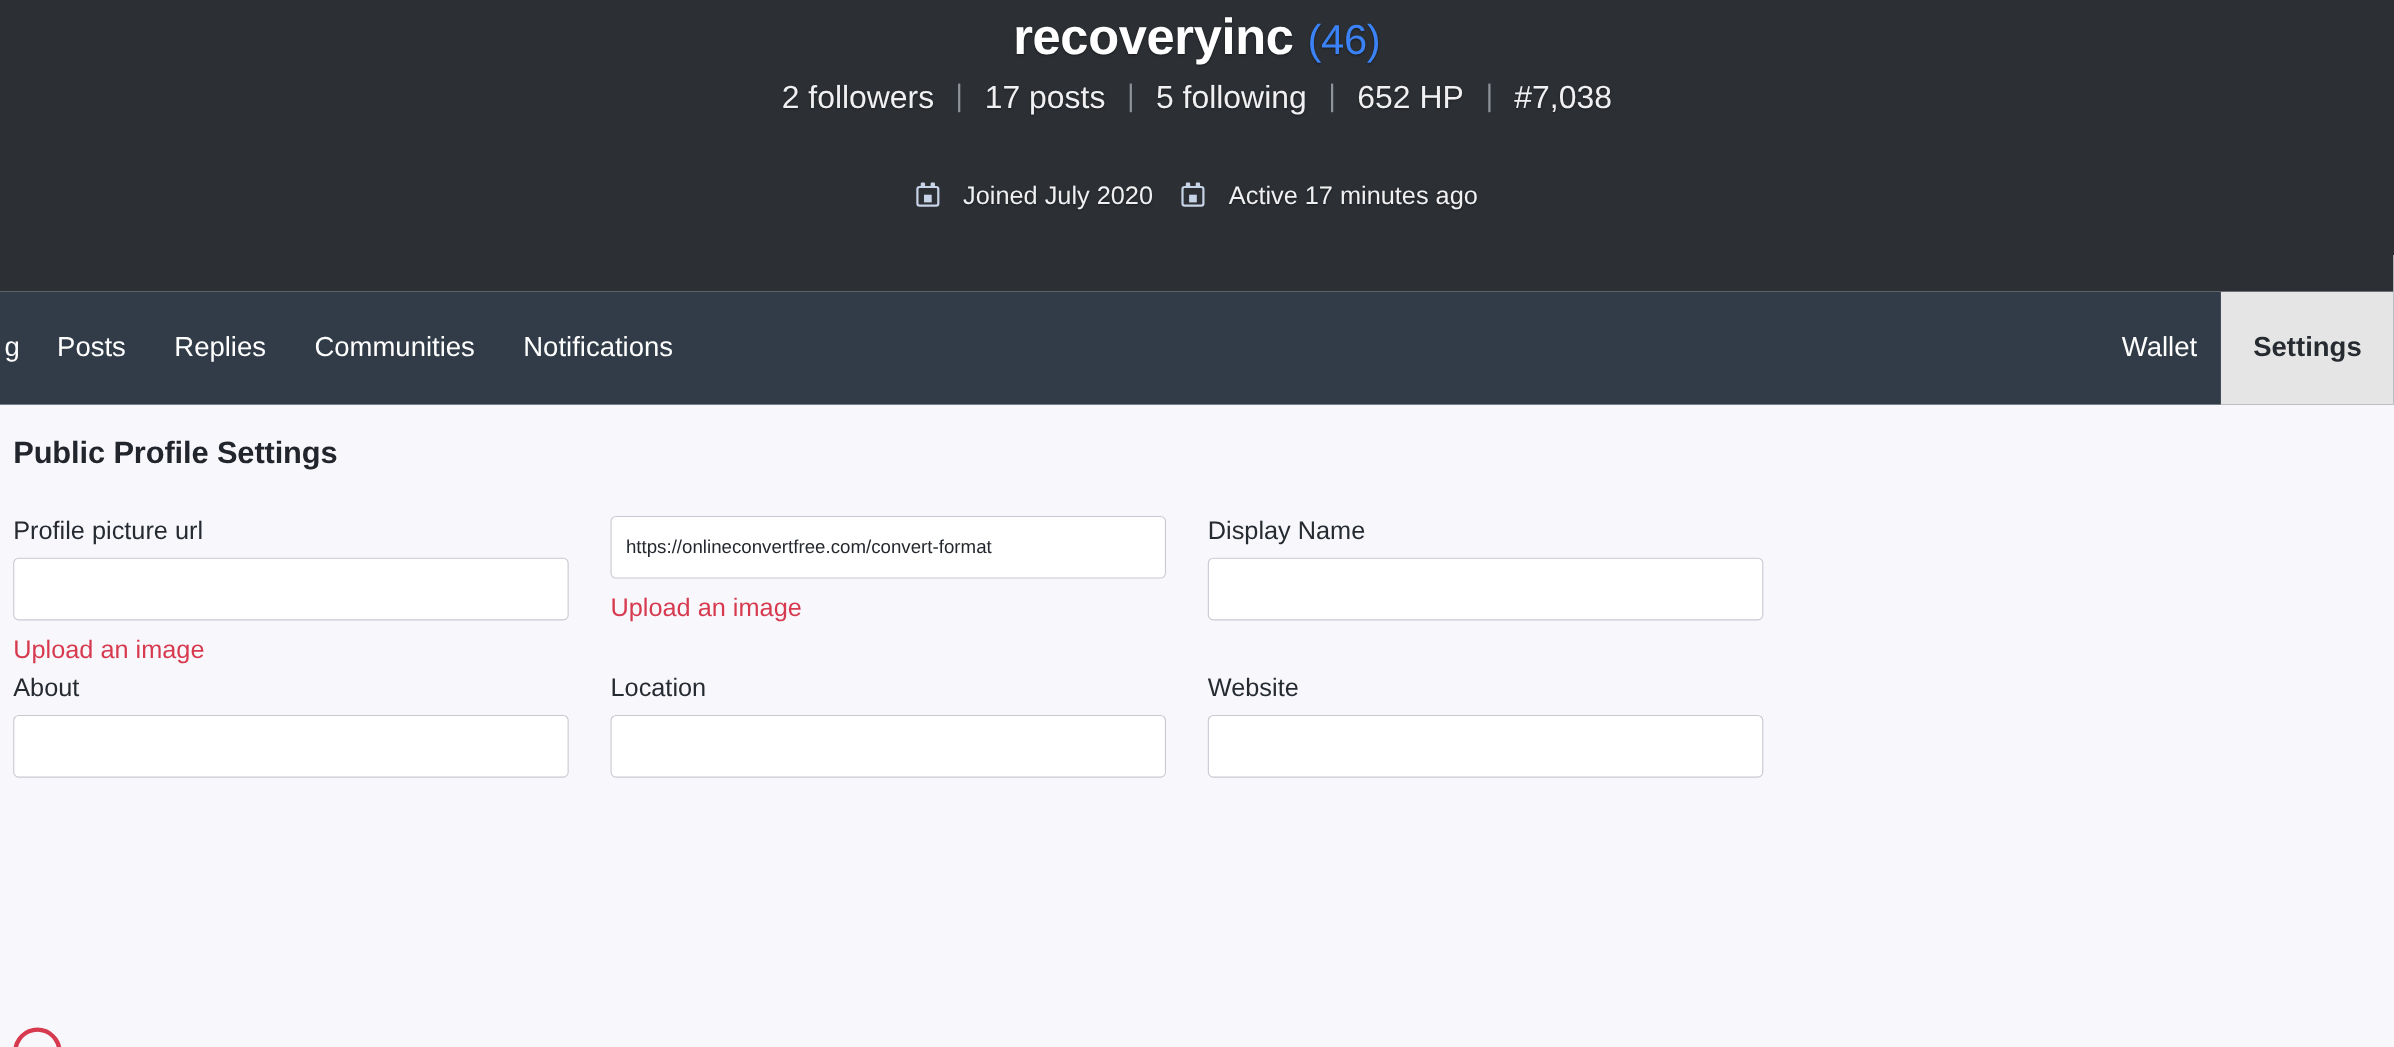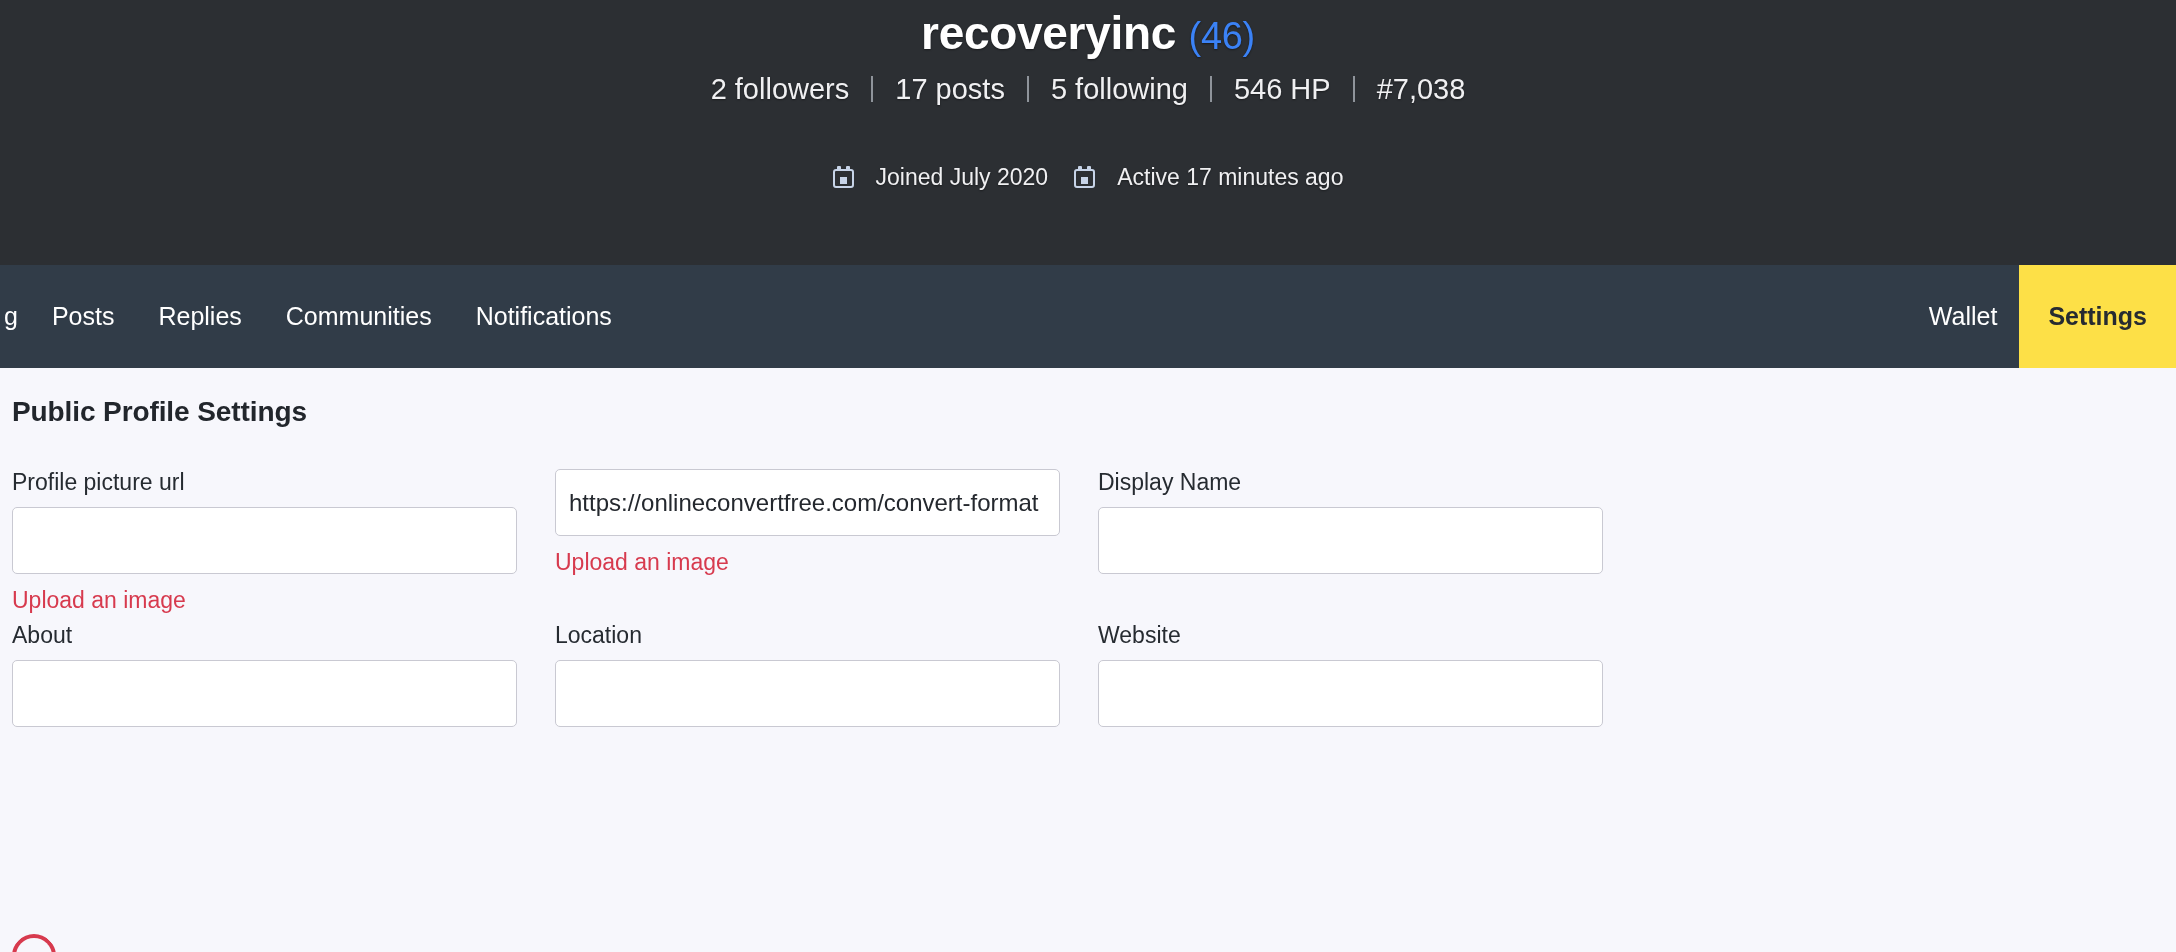--- a/index.html
+++ b/index.html
@@ -133,21 +133,21 @@
     display: flex;
     align-items: center;
     padding: 0 22px;
     color: #ffffff;
     font-size: 25px;
     white-space: nowrap;
     cursor: pointer;
   }
   .nav-item.truncated { padding-right: 12px; }
   .nav-item.active {
-    background: #fde047;
+    background: #e5e5e5;
     color: #262b31;
     font-weight: bold;
     padding: 0 29px;
   }
 
   
   .content {
     padding: 28px 0 0 0;
     background: #f7f7fc;
     height: 584px;
@@ -177,26 +177,26 @@
     color: #262b31;
     margin-bottom: 11px;
     white-space: nowrap;
   }
   .field-label .hint {
     font-size: 18px;
     color: #3b4049;
   }
 
   .field-input {
-    height: 67px;
+    height: 57px;
     background: #ffffff;
     border: 1px solid #c9c9d2;
     border-radius: 5px;
     font-family: "Liberation Sans", sans-serif;
-    font-size: 24px;
+    font-size: 17px;
     color: #24282e;
     padding: 0 13px;
     width: 100%;
     outline: none;
   }
   .field-input::placeholder { color: #9aa0a8; }
 
   .upload-link {
     font-size: 23px;
     color: #d73a4e;
@@ -238,21 +238,21 @@
     <span class="reputation">(46)</span>
   </div>
 
   <div class="stats-row">
     <span class="stat-item">2 followers</span>
     <span class="stat-sep"></span>
     <span class="stat-item">17 posts</span>
     <span class="stat-sep"></span>
     <span class="stat-item">5 following</span>
     <span class="stat-sep"></span>
-    <span class="stat-item">546 HP</span>
+    <span class="stat-item">652 HP</span>
     <span class="stat-sep"></span>
     <span class="stat-item">#7,038</span>
   </div>
 
   <div class="meta-row">
     <span class="meta-item">
       <span class="cal-icon">
         <span class="cal-peg l"></span>
           <span class="cal-peg r"></span>
         <span class="cal-body"></span>

